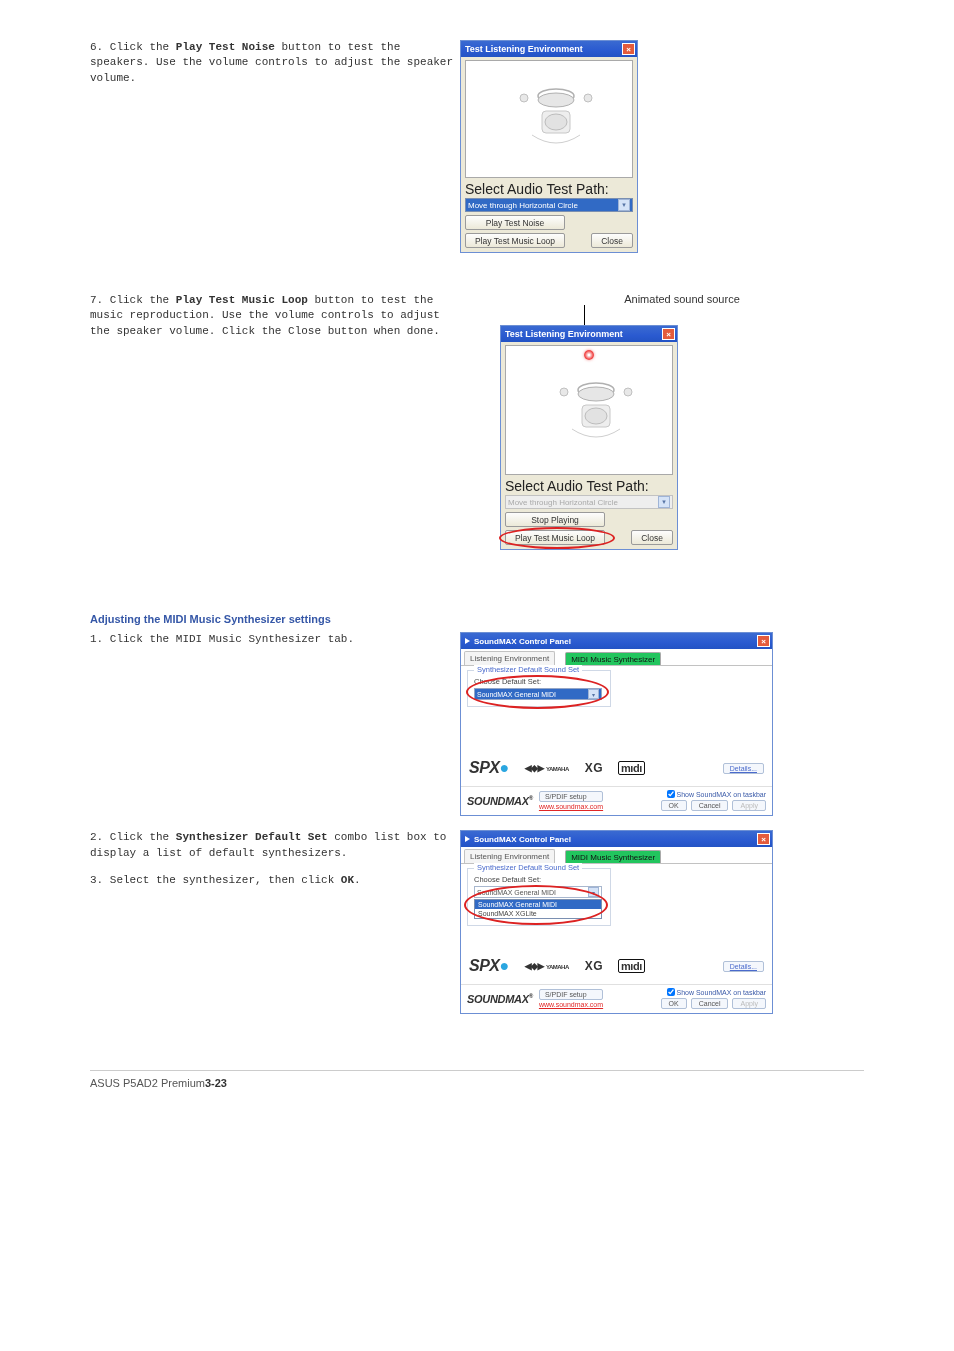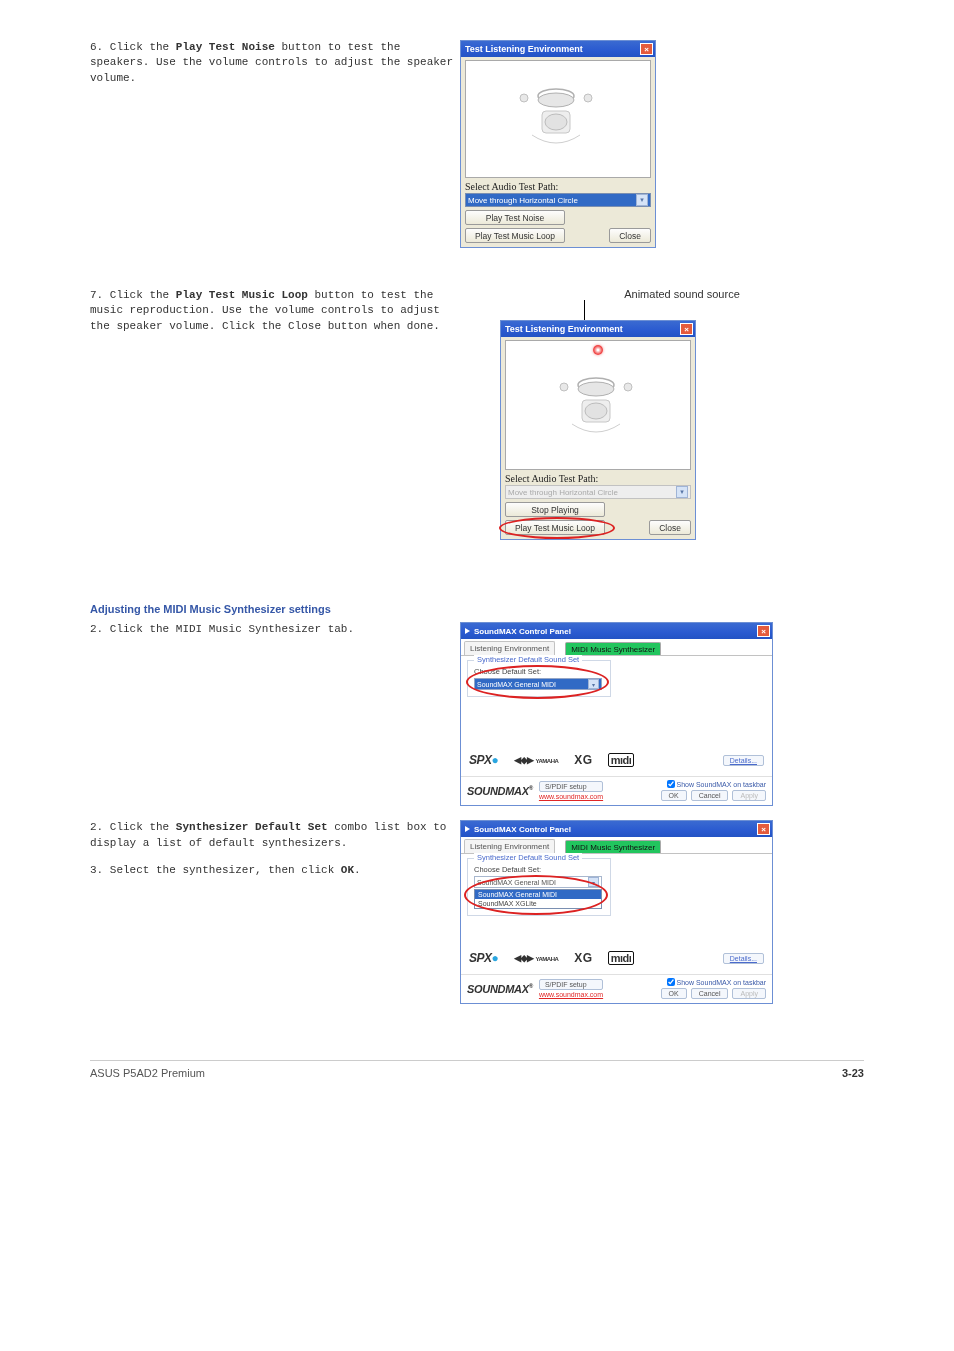--- a/index.html
+++ b/index.html
@@ -22,21 +22,21 @@
     position: absolute;
     width: 1px;
     height: 40px;
     background: #000;
     top: -40px;
     left: 50%;
   }
 
   
   .dlg-small {
-    width: 196px;
+    width: 178px;
     border: 1px solid #6c8fd4;
     background: #ece9d8;
     font-size: 9px;
     position: relative;
   }
   .titlebar {
     height: 16px;
     background: linear-gradient(#3a6ad1, #2a5ad0 60%, #2353c4);
     color: #fff;
     display: flex;
@@ -57,21 +57,21 @@
   }
   .dlg-body { padding: 3px 4px 4px; }
   .vizbox {
     background: #fff;
     border: 1px solid #a9a9a9;
     height: 118px;
     position: relative;
     overflow: hidden;
   }
   .vizbox svg { position: absolute; top: 0; left: 0; }
-  .lbl { font-size: 10px; margin-top: 3px; color: #222; font-family: Liberation Serif, serif; }
+  .lbl { font-size: 14px; margin-top: 3px; color: #222; }
   .select {
     width: 100%;
     height: 14px;
     background: #316ac5;
     color: #fff;
     border: 1px solid #7a8fb1;
     font-size: 8px;
     padding: 0 2px;
     display: flex; align-items: center; justify-content: space-between;
     margin-top: 1px;
@@ -157,39 +157,39 @@
   .mini-select .sel-arrow { width:11px; height:10px; font-size:6px; }
   .option-list {
     width:128px; background:#fff; border:1px solid #7a8fb1;
     font-size:7px; margin-top:1px;
   }
   .option-list .opt { padding:1px 3px; color:#444; }
   .option-list .opt.sel { background:#316ac5; color:#fff; }
 
   .logos-row { position:absolute; bottom:38px; left:8px; right:8px; display:flex; align-items:center; gap:16px; }
   .logo { font-weight:bold; letter-spacing:-0.5px; }
-  .spx { font-style:italic; font-size:12px; }
+  .spx { font-style:italic; font-size:16px; }
   .xg { font-size:12px; display:flex; align-items:center; gap:1px; }
   .midi { font-size:11px; border:1.5px solid #111; border-radius:2px; padding:0 2px; }
   .details-btn { border:1px solid #b0c0d8; border-radius:2px; background:#f4f7fc; padding:1px 6px; font-size:7px; margin-left:auto; color:#4a6acc; text-decoration:underline; cursor:pointer; }
 
   .footer-row {
     position:absolute; bottom:4px; left:6px; right:6px;
     display:flex; align-items:center; gap:6px;
   }
   .soundmax { font-size:11px; font-style:italic; font-weight:bold; letter-spacing:-0.3px; }
   .soundmax .reg { font-size:6px; vertical-align:super; }
   .spdif-btn { border:1px solid #b0c0d8; border-radius:2px; background:#f4f7fc; padding:1px 5px; font-size:7px; color:#555; cursor:pointer; }
   .link { color:#e02626; font-size:7px; text-decoration:underline; }
   .chk { display:flex; align-items:center; gap:2px; font-size:7px; color:#3a5aa8; }
   .chk input { width:8px; height:8px; }
   .small-btn { border:1px solid #b0c0d8; border-radius:2px; background:#f4f7fc; padding:1px 7px; font-size:7px; color:#555; cursor:pointer; }
 
   hr.page-rule { border:none; border-top:1px solid #ccc; margin: 56px 0 6px; }
-  .page-foot { display:flex; justify-content:space-between; font-size:11px; color:#555; padding-right:0; }
+  .page-foot { display:flex; justify-content:flex-start; font-size:11px; color:#555; padding-right:0; }
   .page-foot .pnum { font-weight:bold; color:#333; }
 </style>
 </head>
 <body>
 
 <div class="page">
 
   <div class="row">
     <div class="pad-left desc">
       <p>
@@ -293,21 +293,21 @@
           </div>
         </div>
       </div>
     </div>
   </div>
 
   <div style="margin-top:62px;">
     <div class="subh">Adjusting the MIDI Music Synthesizer settings</div>
     <div style="display:flex;">
       <div class="pad-left desc" style="width:370px;">
-        <p>2. Click the MIDI Music Synthesizer tab.</p>
+        <p>1. Click the MIDI Music Synthesizer tab.</p>
       </div>
 
       <div class="dlg-wide">
         <div class="titlebar">
           <div style="display:flex;align-items:center;">
               <div class="play-ico"></div>
               <span>SoundMAX Control Panel</span>
             </div>
           <div class="close-x">×</div>
         </div>

